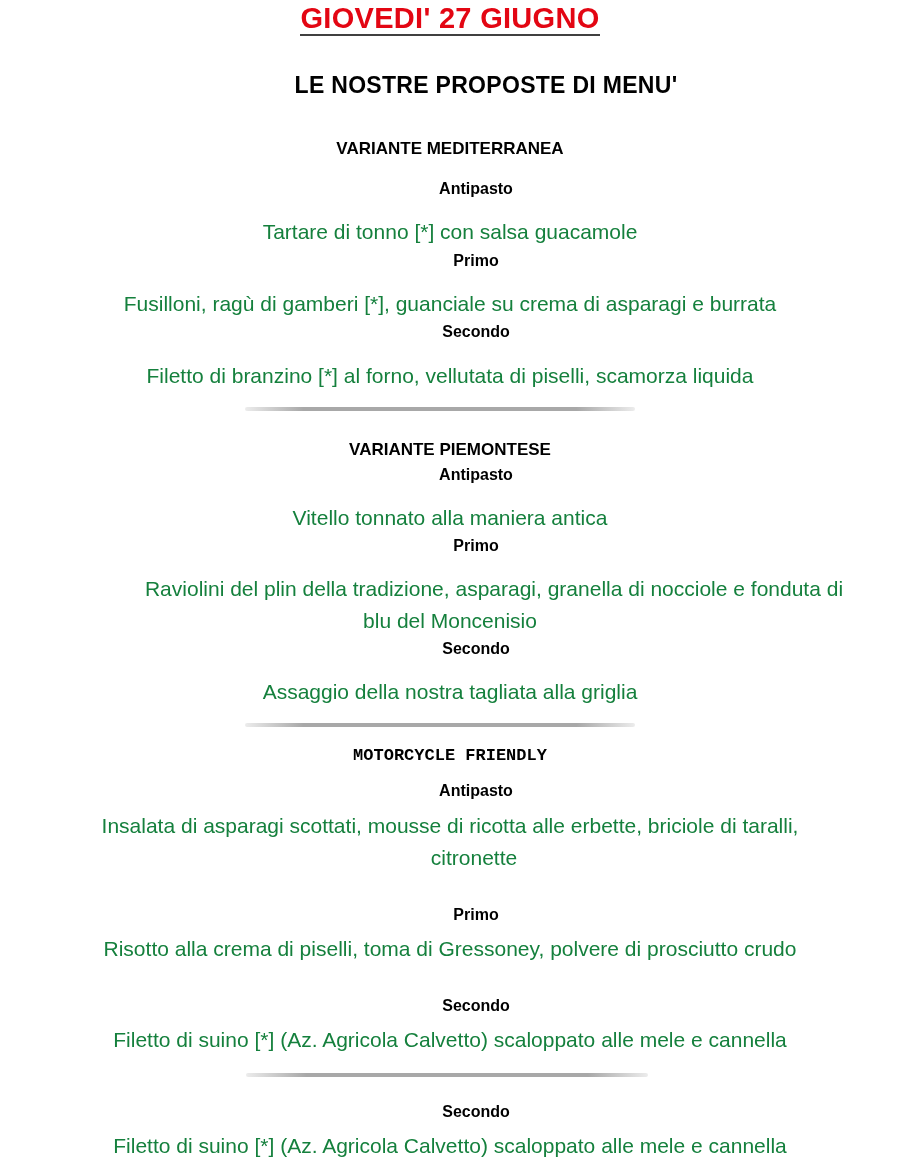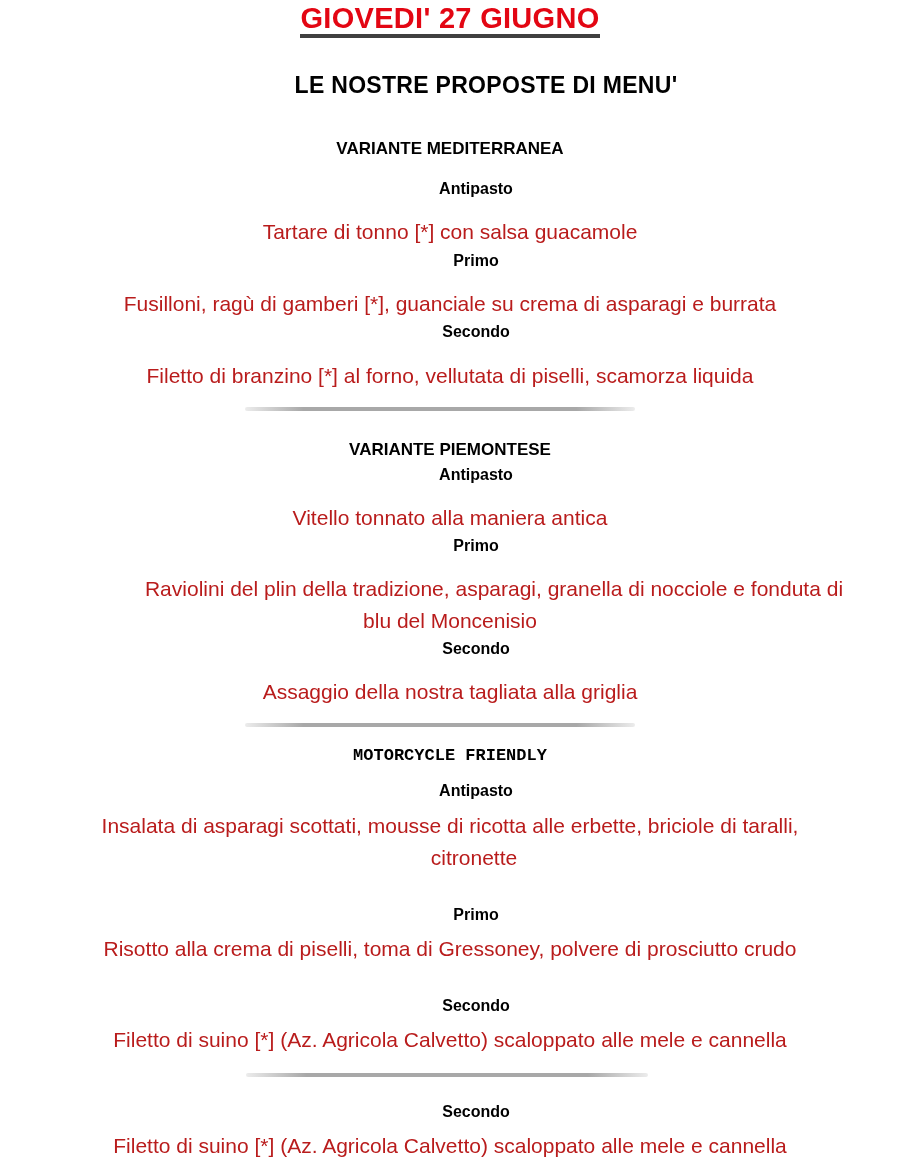--- a/index.html
+++ b/index.html
@@ -6,26 +6,26 @@
     body {
       width: 900px; height: 1175px; overflow: hidden; position: relative;
       font-family: "Liberation Sans", sans-serif; color: #000000;
     }
     .abs { position: absolute; left: 0; width: 900px; text-align: center; white-space: nowrap; }
     .date {
       top: 2px; font-size: 29px; font-weight: bold; color: #e30613;
       letter-spacing: 0.3px;
     }
     .date span {
-      display: inline-block; border-bottom: 4px solid #404040; padding-bottom: 0px; line-height: 32px;
+      display: inline-block; border-bottom: 2px solid #404040; padding-bottom: 0px; line-height: 32px;
     }
     .title { font-size: 23px; font-weight: bold; letter-spacing: 0.3px; margin-left: 36px; }
     .variant { font-size: 17px; font-weight: bold; }
     .course { font-size: 16px; font-weight: bold; margin-left: 26px; }
-    .dish { font-size: 21px; font-weight: normal; color: #b91c1c; }
+    .dish { font-size: 21px; font-weight: normal; color: #15803d; }
     .sep {
       position: absolute; height: 4px;
       background: linear-gradient(to right, rgba(160,160,160,0.2), #a8a8a8 15%, #a8a8a8 85%, rgba(160,160,160,0.2));
       border-radius: 2px;
     }
   </style>
 </head>
 <body>
 
 <div class="abs date"><span>GIOVEDI' 27 GIUGNO</span></div>

